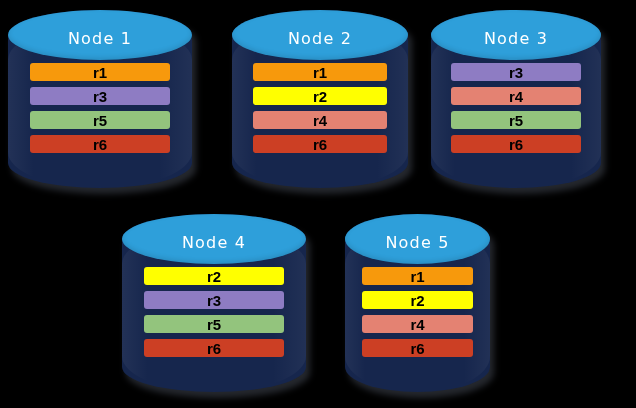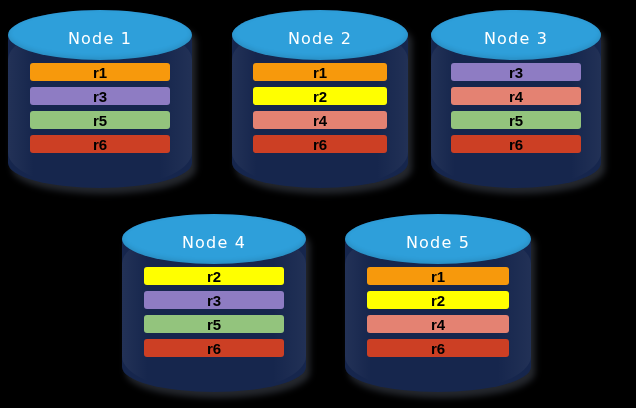--- a/index.html
+++ b/index.html
@@ -159,21 +159,21 @@
       <div class="cyl-shade"></div>
       <div class="cyl-top" style="background: rgb(46, 159, 218);"></div>
       <div class="cyl-top-label" style="color: rgb(255, 255, 255);">Node  4</div>
       <div class="replica-stack">
         <div class="replica" style="background: rgb(255, 255, 0);">r2</div>
         <div class="replica" style="background: rgb(142, 124, 195);">r3</div>
         <div class="replica" style="background: rgb(147, 196, 125);">r5</div>
         <div class="replica" style="background: rgb(204, 63, 36);">r6</div>
       </div>
     </div>
-    <div class="node" style="left: 345px; top: 214px; width: 186px; height: 178px;">
+    <div class="node" style="left: 345px; top: 214px; width: 145px; height: 178px;">
       <div class="node-shadow"></div>
       <div class="cyl-body" style="background: rgb(22, 38, 77);"></div>
       <div class="cyl-shade"></div>
       <div class="cyl-top" style="background: rgb(46, 159, 218);"></div>
       <div class="cyl-top-label" style="color: rgb(255, 255, 255);">Node  5</div>
       <div class="replica-stack">
         <div class="replica" style="background: rgb(247, 153, 12);">r1</div>
         <div class="replica" style="background: rgb(255, 255, 0);">r2</div>
         <div class="replica" style="background: rgb(228, 130, 114);">r4</div>
         <div class="replica" style="background: rgb(204, 63, 36);">r6</div>

